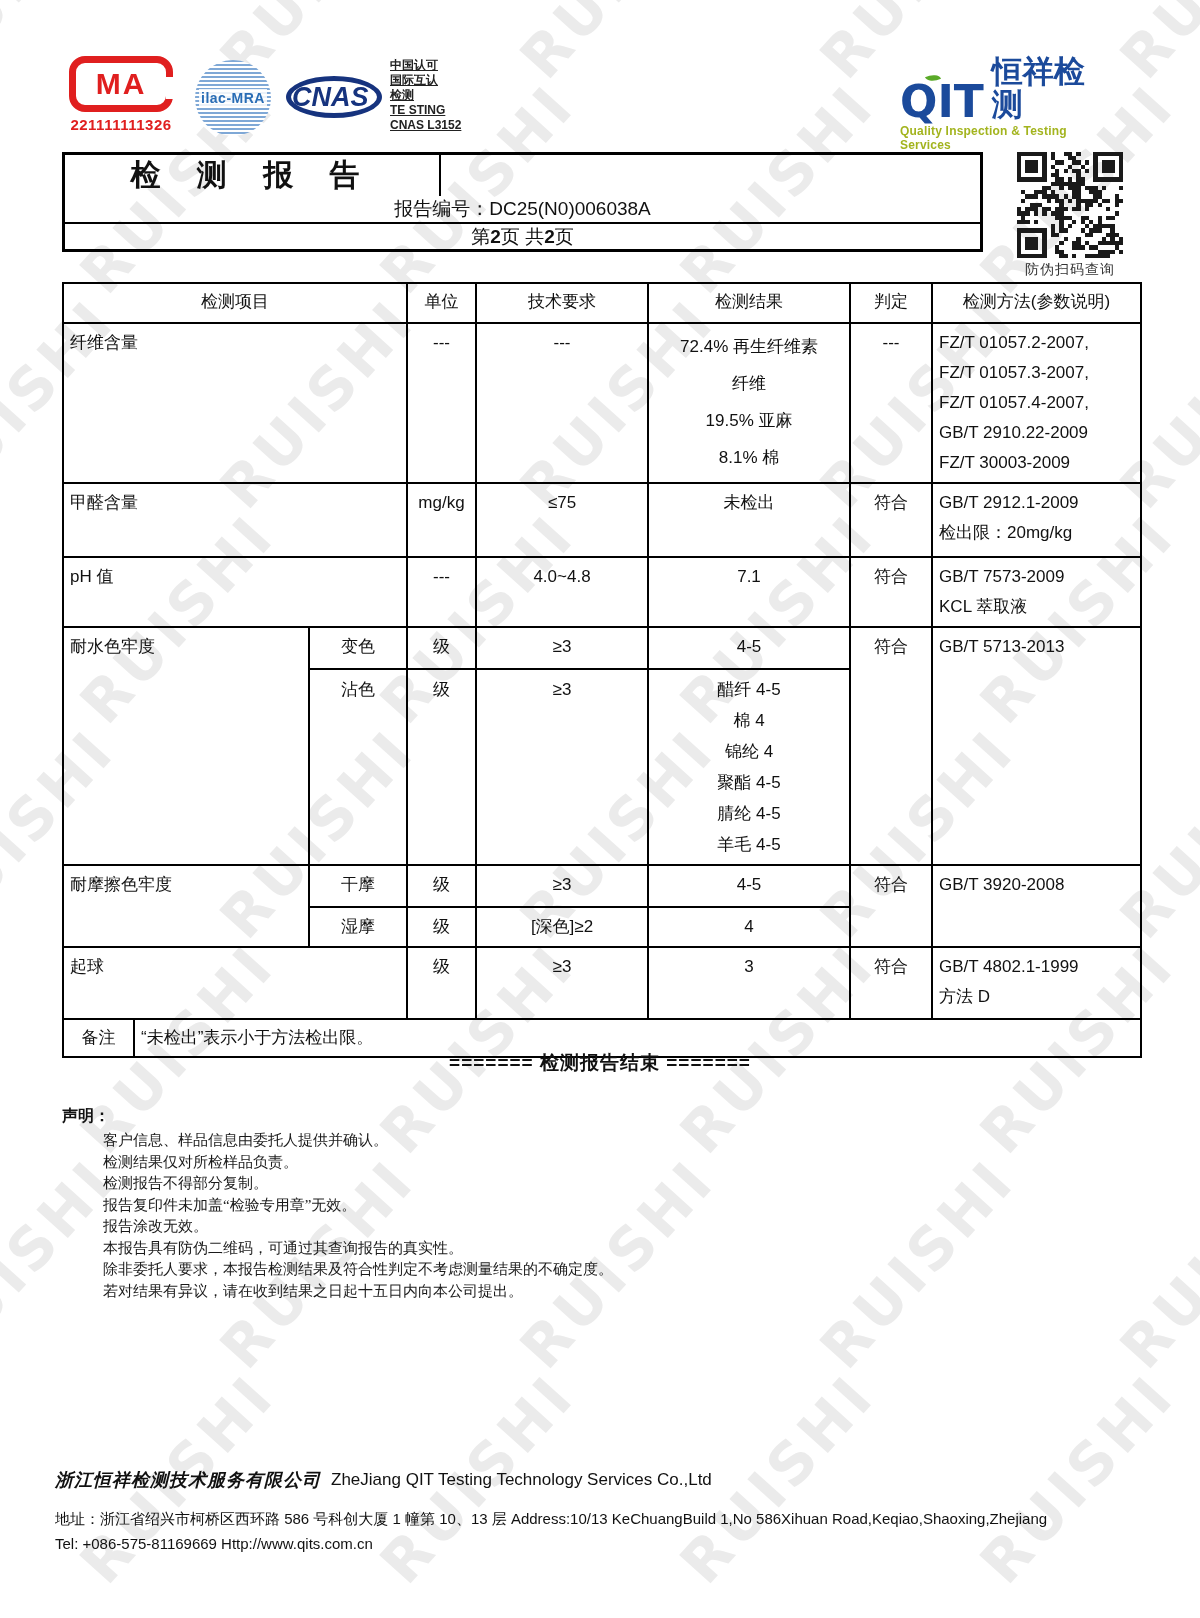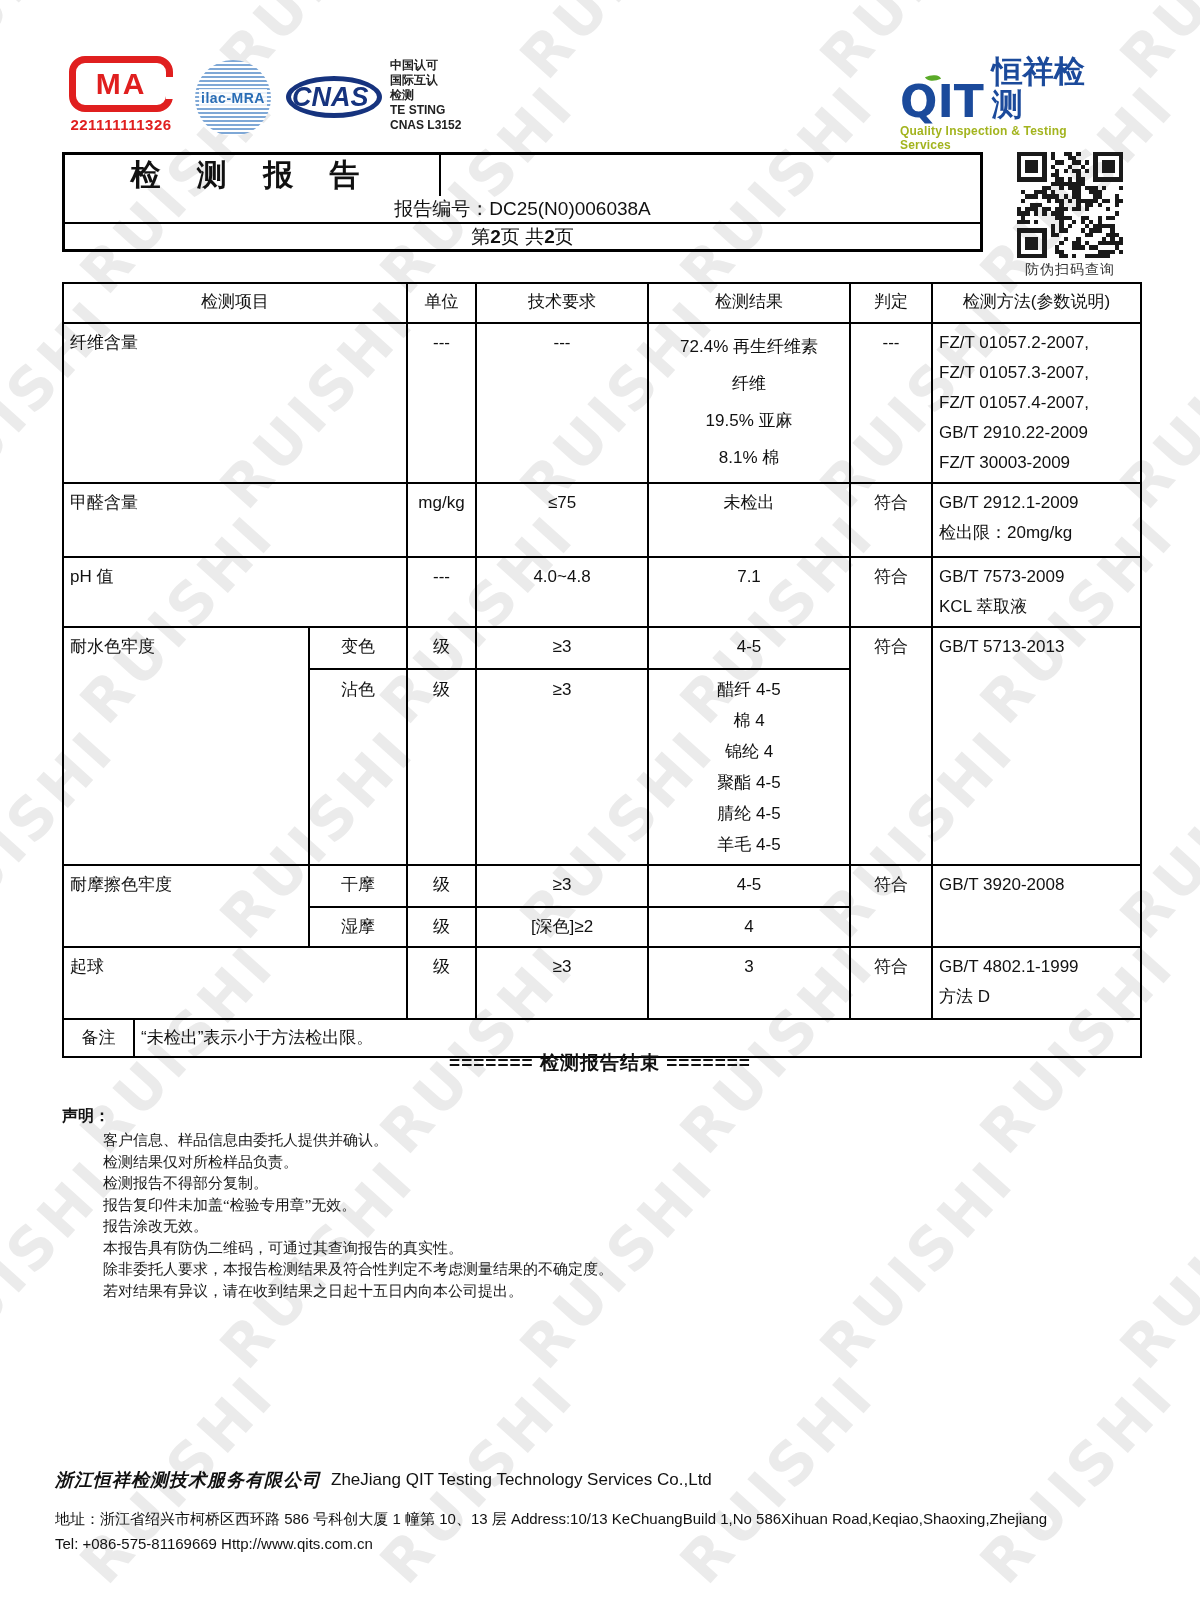--- a/index.html
+++ b/index.html
@@ -24,21 +24,21 @@
              display:flex;align-items:center;justify-content:center;overflow:hidden;}
   .ilac-text{background:rgba(255,255,255,0.85);padding:1px 2px;font-size:14px;font-weight:bold;
              color:#2a6db5;letter-spacing:0.5px;}
 
   .cnas-logo{position:absolute;left:286px;top:74px;width:100px;height:48px;}
   .cnas-ellipse{position:absolute;left:0;top:2px;width:96px;height:42px;border:5px solid #16337e;
                 border-radius:50%;box-sizing:border-box;}
   .cnas-text{position:absolute;left:6px;top:8px;font-size:27px;font-weight:bold;font-style:italic;
              color:#16337e;letter-spacing:0px;background:transparent;}
   .cnas-info{position:absolute;left:390px;top:58px;font-size:12px;font-weight:bold;color:#222;
-             line-height:15px;}
+             line-height:15px;text-decoration:underline;}
 
   .qit-logo{position:absolute;left:900px;top:56px;width:200px;}
   .qit-row{display:flex;align-items:flex-end;}
   .qit-mark{position:relative;font-size:44px;font-weight:bold;color:#1b4a9b;line-height:0.9;
             font-family:"DejaVu Sans",sans-serif;}
   .qit-leaf{position:absolute;left:26px;top:-8px;width:14px;height:8px;background:#5aaa28;
             border-radius:0 100% 0 100%;transform:rotate(-25deg);}
   .qit-cn{font-size:31px;font-weight:bold;color:#1b4a9b;margin-left:8px;line-height:1.05;}
   .qit-tagline{margin-top:3px;font-size:12px;font-weight:bold;color:#a3b41e;letter-spacing:0.2px;}
 

